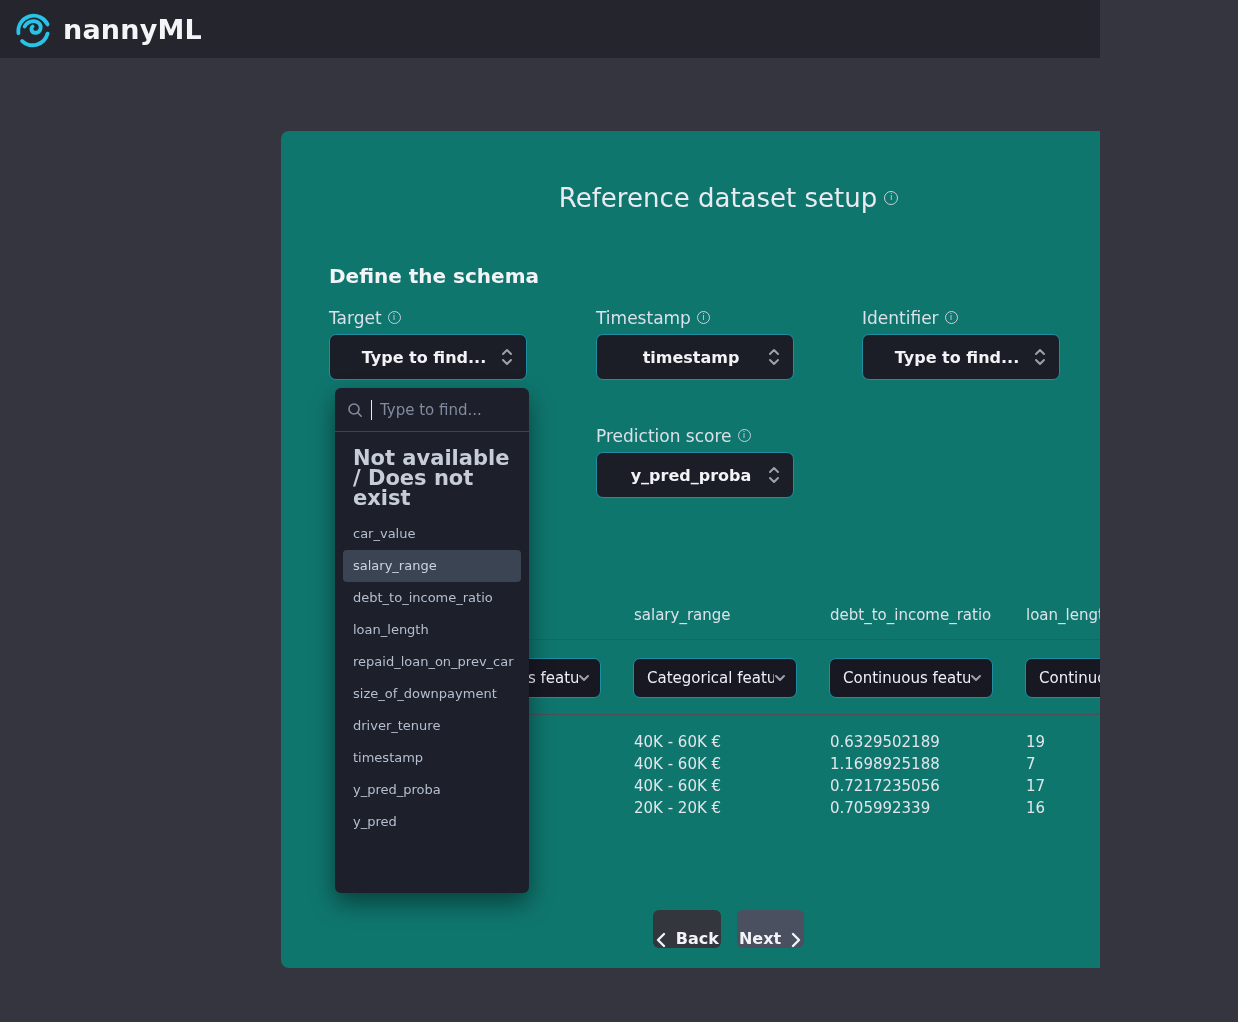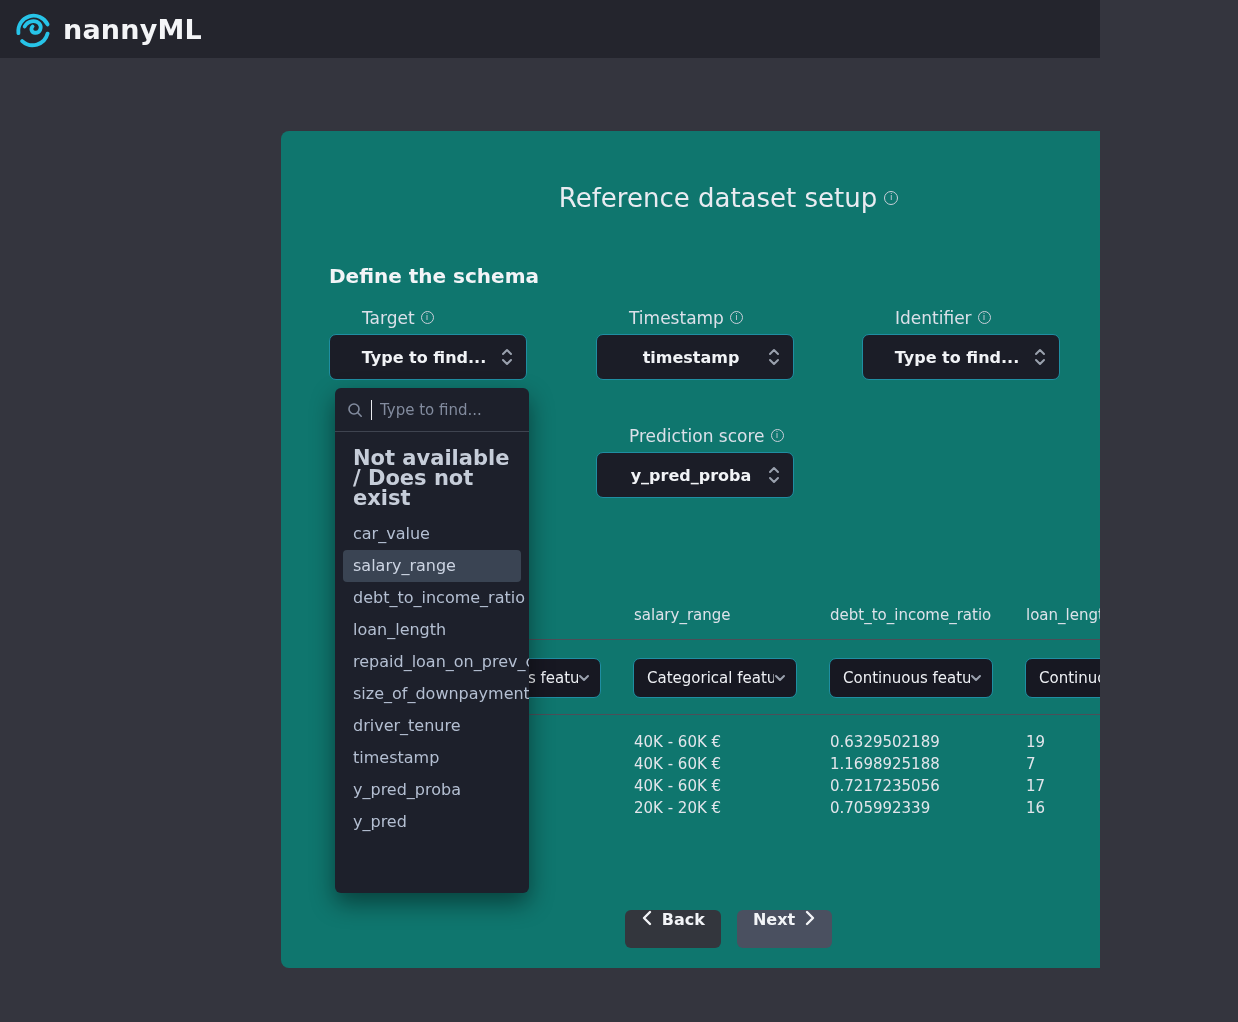--- a/index.html
+++ b/index.html
@@ -24,21 +24,21 @@
           width:14px; height:14px; border:1.3px solid #c9cfd9; border-radius:50%;
           font-size:9px; line-height:1; color:#c9cfd9; margin-left:7px;
           transform:translateY(-7px); font-weight:400; }
   .info.small { width:13px; height:13px; transform:translateY(-4px); margin-left:6px; }
 
   .section-heading { position:absolute; left:48px; top:133px; font-size:20px;
                      font-weight:700; color:#f2f4f7; }
 
   
   .field { position:absolute; width:198px; }
-  .field-label { font-size:17px; color:#dbe0e9; height:22px; white-space:nowrap;margin-left:33px; }
+  .field-label { font-size:17px; color:#dbe0e9; height:22px; white-space:nowrap; }
   .select { margin-top:4px; height:46px; width:198px; background:#1b1d27;
             border:1px solid #1f8ea2; border-radius:7px; display:flex; align-items:center;
             cursor:pointer; position:relative; }
   .select .val { flex:1; text-align:center; font-size:16px; font-weight:700; color:#f1f3f6;
                  padding-left:18px; }
   .updown { width:14px; margin-right:12px; flex:none; }
 
   
   .table-wrap { position:absolute; left:157px; top:469px; width:692px; height:252px; overflow:hidden; }
   .trow { display:grid; grid-template-columns:repeat(4,196px); width:784px; }
@@ -59,29 +59,29 @@
               z-index:5; display:flex; flex-direction:column; }
   .dd-search { height:44px; display:flex; align-items:center; gap:8px; padding:0 12px; flex:none;
                border-bottom:1px solid #3f4450; }
   .caret-bar { width:1px; height:20px; background:#e8eaee; flex:none; }
   .dd-search input { background:transparent; border:none; outline:none; flex:1; min-width:0;
                      font-size:15px; color:#e8eaee; font-family:inherit; }
   .dd-search input::placeholder { color:#828b9e; }
   .dd-list { padding:14px 8px 8px; overflow:hidden; }
   .dd-group { font-size:21px; font-weight:700; color:#c6cdd9; line-height:20px;
               padding:2px 10px 10px; }
-  .dd-item { font-size:16px; color:#b4bfd2; line-height:20px; padding:6px 10px;
+  .dd-item { font-size:13px; color:#b4bfd2; line-height:20px; padding:6px 10px;
              border-radius:4px; cursor:pointer; white-space:nowrap; }
   .dd-item.hl { background:#3a4453; color:#ccd4e2; }
 
   
   .btn-row { position:absolute; left:0; top:779px; width:100%; display:flex;
              justify-content:center; gap:16px; }
-  .btn { height:38px; border:none; border-radius:6px; display:flex; align-items:flex-start;
-         gap:10px; padding:0 16px; font-size:16px; font-weight:700; color:#f2f4f7;
+  .btn { height:38px; border:none; border-radius:6px; display:flex; align-items:flex-end;
+         gap:10px; padding:0 2px; font-size:16px; font-weight:700; color:#f2f4f7;
          font-family:inherit; cursor:pointer; }
   .btn-back { background:#33363d; }
   .btn-next { background:#4a5060; }
 </style>
 </head>
 <body>
 
 <div class="screen">
 
   <div class="navbar">

